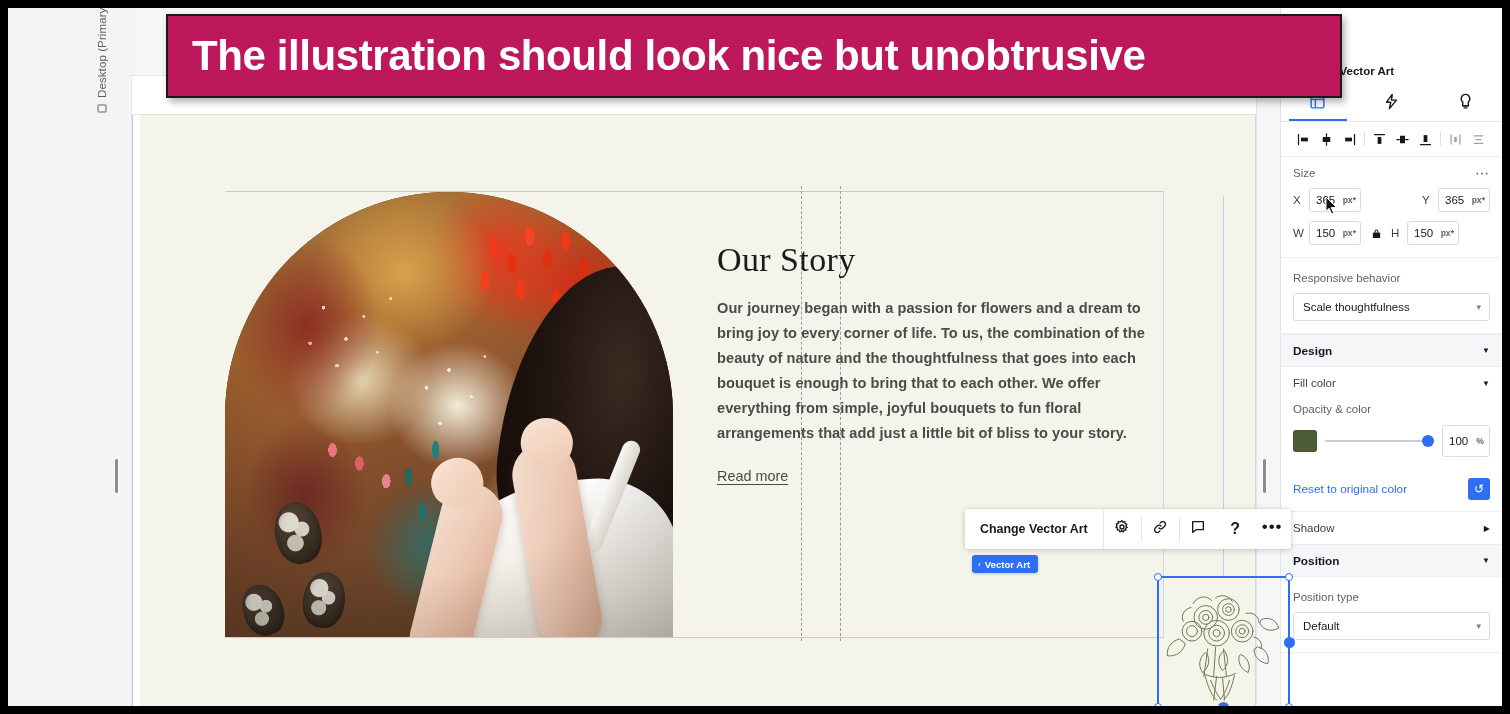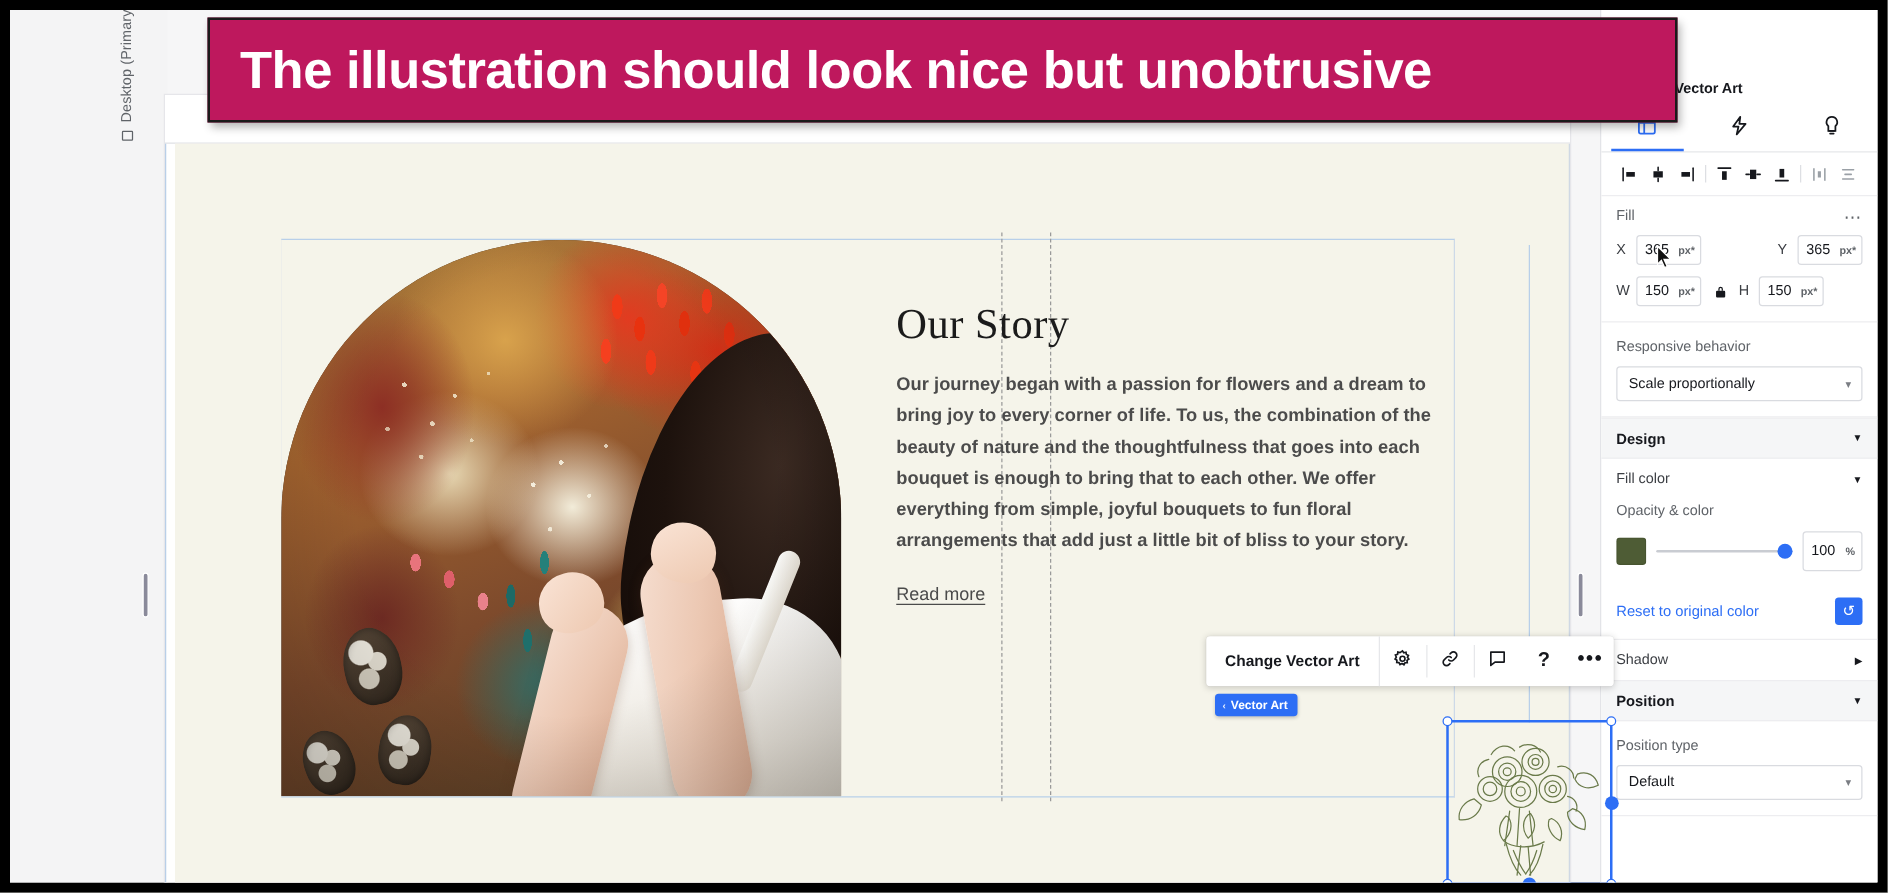--- a/index.html
+++ b/index.html
@@ -715,21 +715,21 @@
         <div class="align-btn">
           <svg width="15" height="15" viewBox="0 0 24 24" stroke="#9aa0a6" stroke-width="2" fill="none" stroke-linecap="round">
             <path d="M5 6h14M5 18h14"></path>
               <path d="M8 12h8"></path>
           </svg>
         </div>
       </div>
 
       <div class="insp-sect">
         <div class="insp-row-head">
-          <span class="insp-lbl">Fill</span>
+          <span class="insp-lbl">Size</span>
           <span class="kebab">⋯</span>
         </div>
 
         <div class="num-row">
           <span class="num-key">X</span>
           <div class="num-field">
             <span class="num-val">365</span>
             <span class="num-unit">px*</span>
           </div>
           <span class="num-spacer"></span>
@@ -756,21 +756,21 @@
           <div class="num-field">
             <span class="num-val">150</span>
             <span class="num-unit">px*</span>
           </div>
         </div>
       </div>
 
       <div class="insp-sect">
         <span class="insp-lbl">Responsive behavior</span>
         <div class="select-box">
-          <span>Scale proportionally</span>
+          <span>Scale thoughtfulness</span>
           <span class="caret">▾</span>
         </div>
       </div>
 
       <div class="insp-accordion">
         <span>Design</span>
         <span class="tri">▼</span>
       </div>
 
       <div class="insp-sub">

